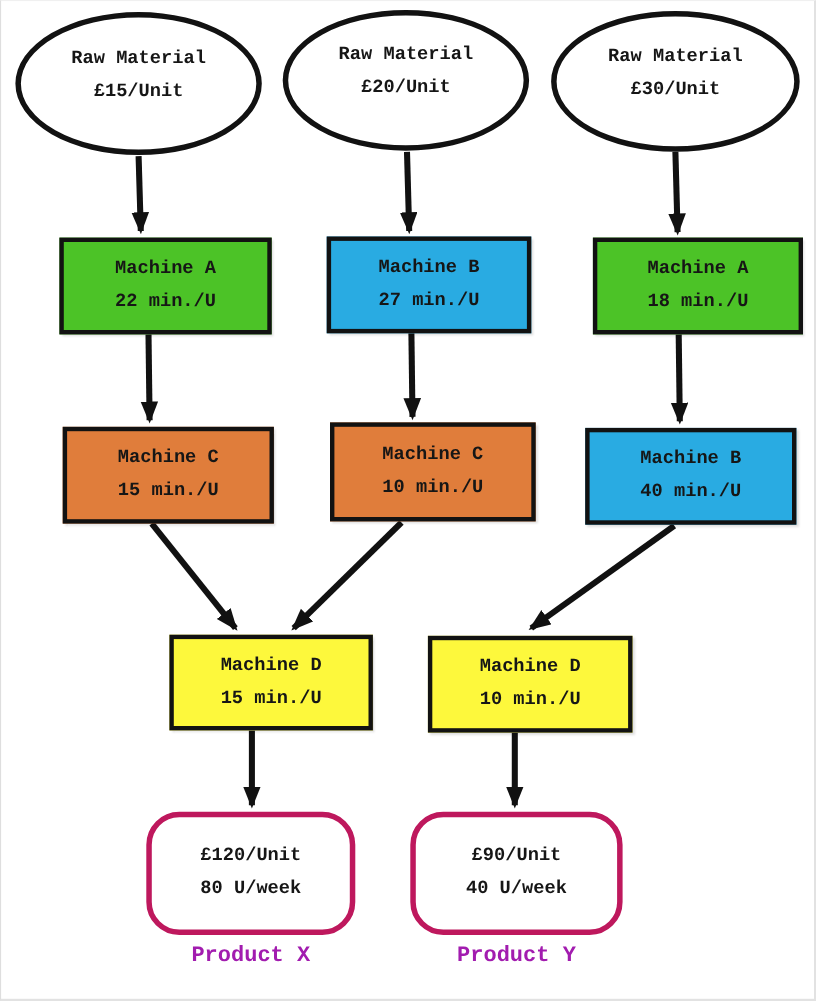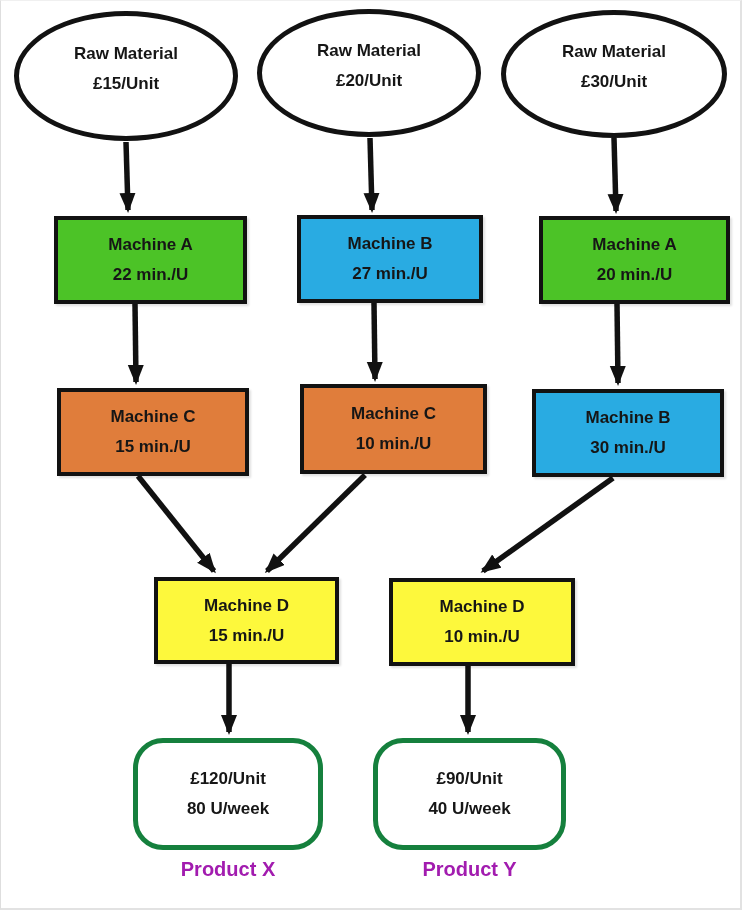--- a/index.html
+++ b/index.html
@@ -10,20 +10,21 @@
   .canvas {
     position: relative;
     width: 742px;
     height: 910px;
     background: #ffffff;
     border-left: 1px solid #dedede;
     border-right: 2px solid #e2e2e2;
     border-bottom: 2px solid #e2e2e2;
     border-top: 1px solid #f0f0f0;
     overflow: hidden;
+    font-family: Liberation Mono, monospace;
   }
   .arrows {
     position: absolute;
     left: 0; top: 0;
     width: 742px; height: 910px;
   }
   .node {
     position: absolute;
     display: flex;
     flex-direction: column;
@@ -40,21 +41,21 @@
     border: 5px solid #121212;
     border-radius: 50%;
     padding-bottom: 14px;
   }
   .rect-node {
     border: 4px solid #121212;
     box-shadow: 2px 2px 2px rgba(0,0,0,0.12);
     margin-left: 16px;
   }
   .product-node {
-    border: 5px solid #15803d;
+    border: 5px solid #be185d;
     border-radius: 30px;
   }
   .product-label {
     position: absolute;
     text-align: center;
     font-weight: bold;
     font-size: 20px;
     color: #a21caf;
   }
 </style>
@@ -100,34 +101,34 @@
   <div class="node rect-node" style="left: 37px; top: 215px; width: 193px; height: 88px; background-color: rgb(76, 195, 39);">
     <div>Machine A</div>
     <div>22 min./U</div>
   </div>
   <div class="node rect-node" style="left: 280px; top: 214px; width: 186px; height: 88px; background-color: rgb(41, 171, 226);">
     <div>Machine B</div>
     <div>27 min./U</div>
   </div>
   <div class="node rect-node" style="left: 522px; top: 215px; width: 191px; height: 88px; background-color: rgb(76, 195, 39);">
     <div>Machine A</div>
-    <div>20 min./U</div>
+    <div>18 min./U</div>
   </div>
 
   <div class="node rect-node" style="left: 40px; top: 387px; width: 192px; height: 88px; background-color: rgb(224, 125, 59);">
     <div>Machine C</div>
     <div>15 min./U</div>
   </div>
   <div class="node rect-node" style="left: 283px; top: 383px; width: 187px; height: 90px; background-color: rgb(224, 125, 59);">
     <div>Machine C</div>
     <div>10 min./U</div>
   </div>
   <div class="node rect-node" style="left: 515px; top: 388px; width: 192px; height: 88px; background-color: rgb(41, 171, 226);">
     <div>Machine B</div>
-    <div>30 min./U</div>
+    <div>40 min./U</div>
   </div>
 
   <div class="node rect-node" style="left: 137px; top: 576px; width: 185px; height: 87px; background-color: rgb(253, 248, 60);">
     <div>Machine D</div>
     <div>15 min./U</div>
   </div>
   <div class="node rect-node" style="left: 372px; top: 577px; width: 186px; height: 88px; background-color: rgb(253, 248, 60);">
     <div>Machine D</div>
     <div>10 min./U</div>
   </div>

